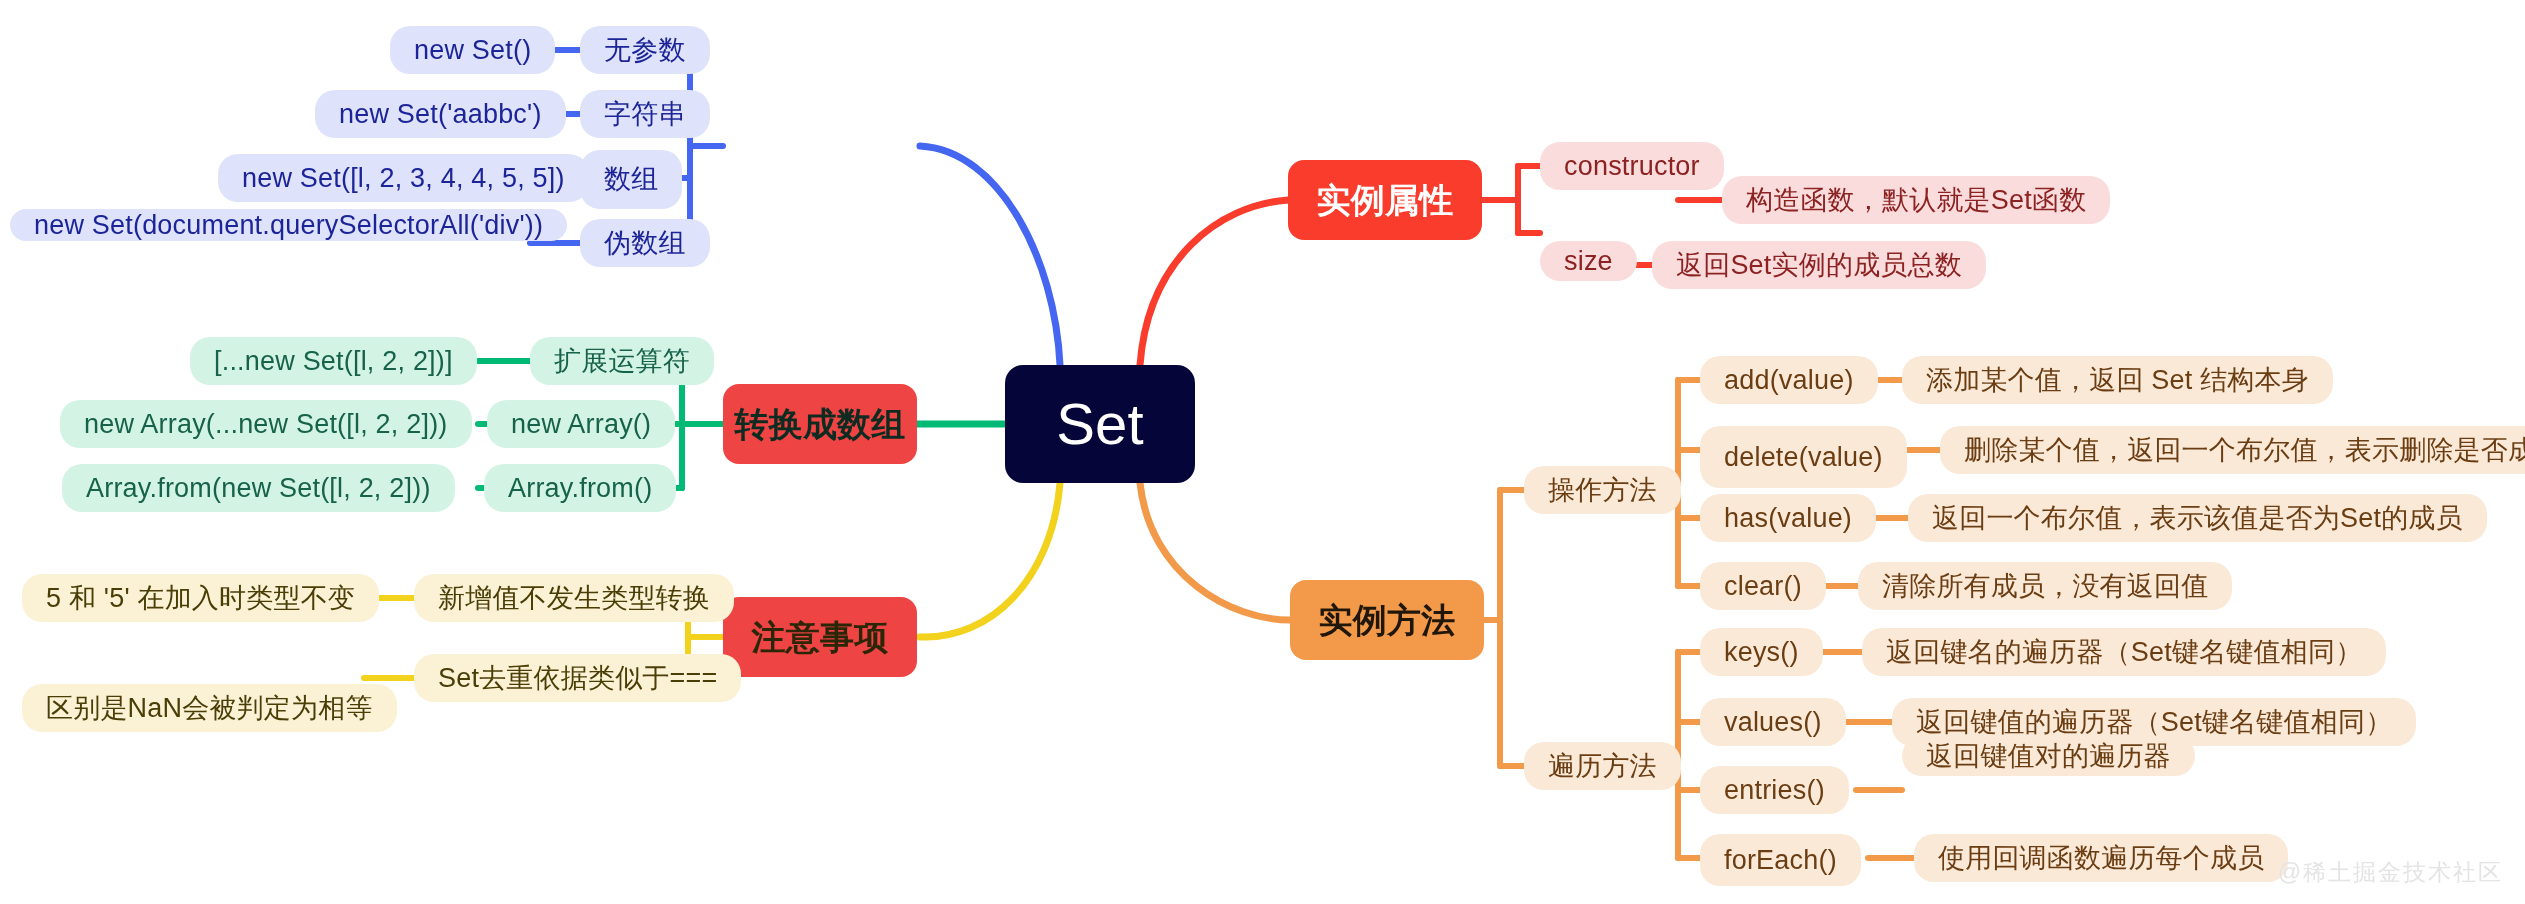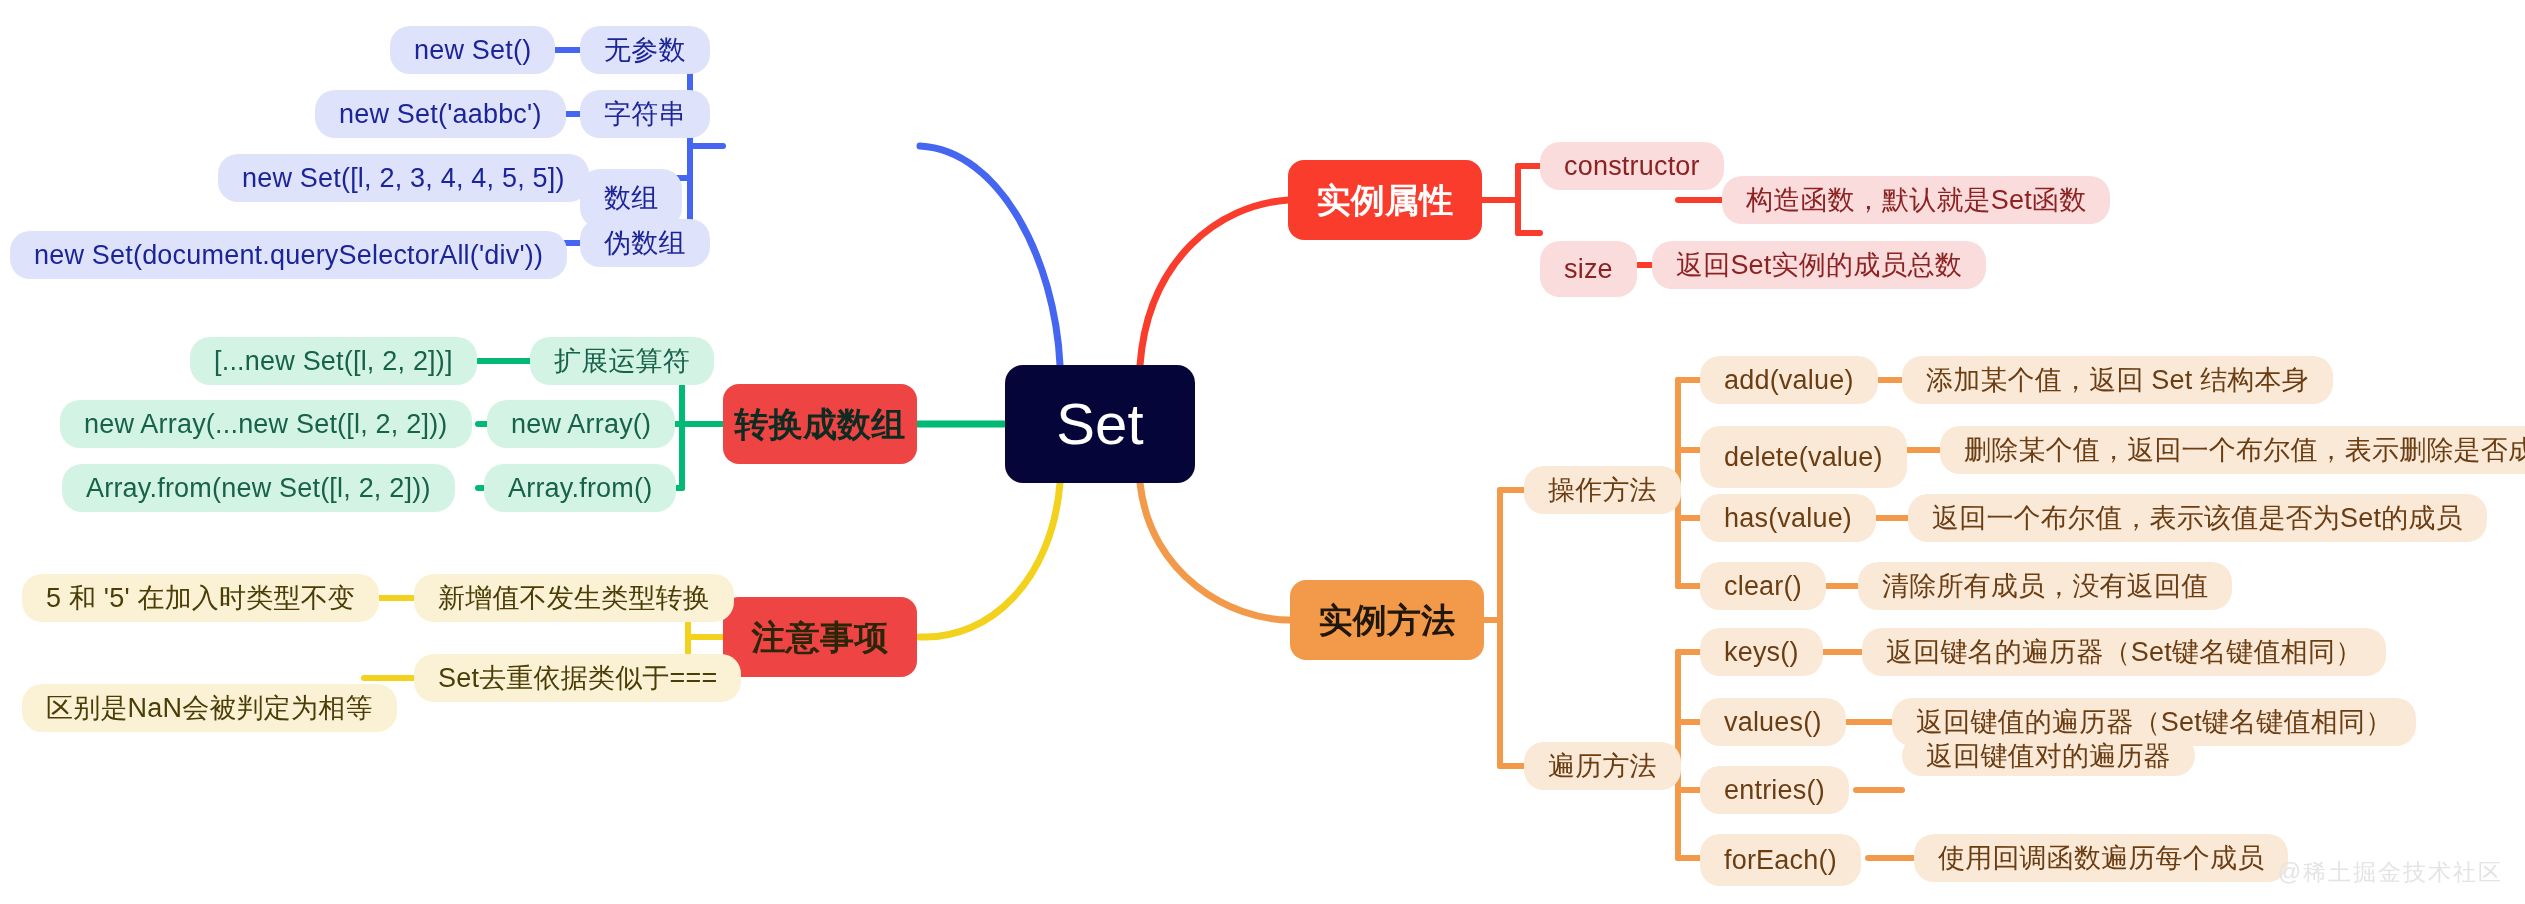--- a/index.html
+++ b/index.html
@@ -162,37 +162,37 @@
     <span>Set</span>
   </div>
 
 
   <div class="node chip blue" style="left:580px; top:26px; height:48px;">
     <span>无参数</span>
   </div>
   <div class="node chip blue" style="left:580px; top:90px; height:48px;">
     <span>字符串</span>
   </div>
-  <div class="node chip blue" style="left:580px; top:169px; height:59px;justify-content:center;">
+  <div class="node chip blue" style="left:580px; top:150px; height:59px;justify-content:center;">
     <span>数组</span>
   </div>
   <div class="node chip blue" style="left:580px; top:219px; height:48px;">
     <span>伪数组</span>
   </div>
 
   <div class="node chip blue" style="left:390px; top:26px; height:48px;">
     <span>new Set()</span>
   </div>
   <div class="node chip blue" style="left:315px; top:90px; height:48px;">
     <span>new Set('aabbc')</span>
   </div>
   <div class="node chip blue" style="left:218px; top:154px; height:48px;">
     <span>new Set([l, 2, 3, 4, 4, 5, 5])</span>
   </div>
-  <div class="node chip blue" style="left:10px; top:231px; height:48px;">
+  <div class="node chip blue" style="left:10px; top:209px; height:32px;">
     <span>new Set(document.querySelectorAll('div'))</span>
   </div>
 
   <div class="node cat green" style="left:723px; top:384px; width:194px; height:80px;">
     <span>转换成数组</span>
   </div>
 
   <div class="node chip green" style="left:530px; top:337px; height:48px;">
     <span>扩展运算符</span>
   </div>
@@ -231,21 +231,21 @@
     <span>区别是NaN会被判定为相等</span>
   </div>
 
   <div class="node cat red" style="left:1288px; top:160px; width:194px; height:80px;">
     <span>实例属性</span>
   </div>
 
   <div class="node chip red" style="left:1540px; top:142px; height:48px;">
     <span>constructor</span>
   </div>
-  <div class="node chip red" style="left:1540px; top:241px; height:56px;">
+  <div class="node chip red" style="left:1540px; top:241px; height:40px;">
     <span>size</span>
   </div>
 
   <div class="node chip red" style="left:1722px; top:176px; height:48px;">
     <span>构造函数，默认就是Set函数</span>
   </div>
   <div class="node chip red" style="left:1652px; top:241px; height:48px;">
     <span>返回Set实例的成员总数</span>
   </div>
 

